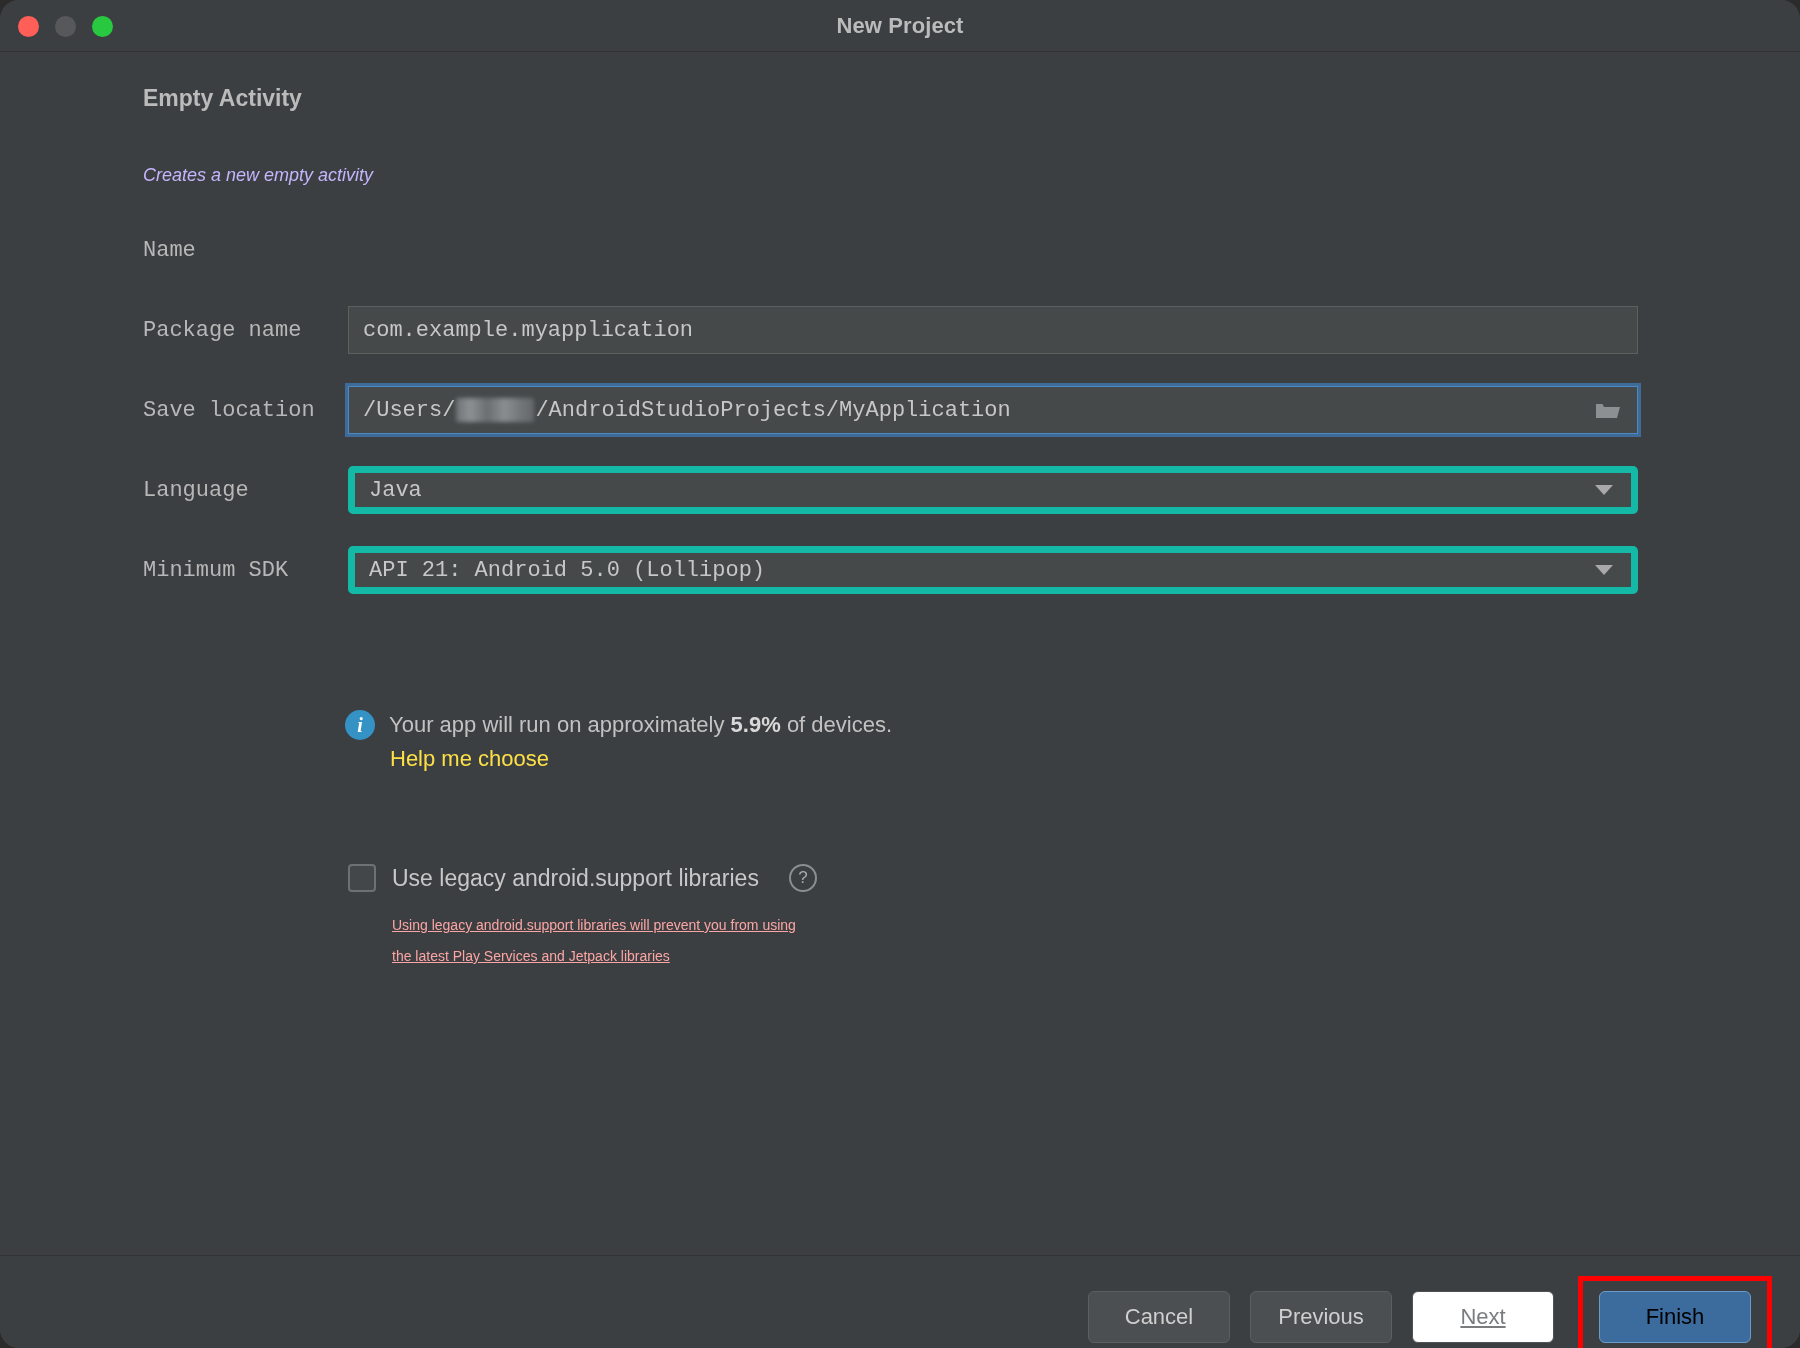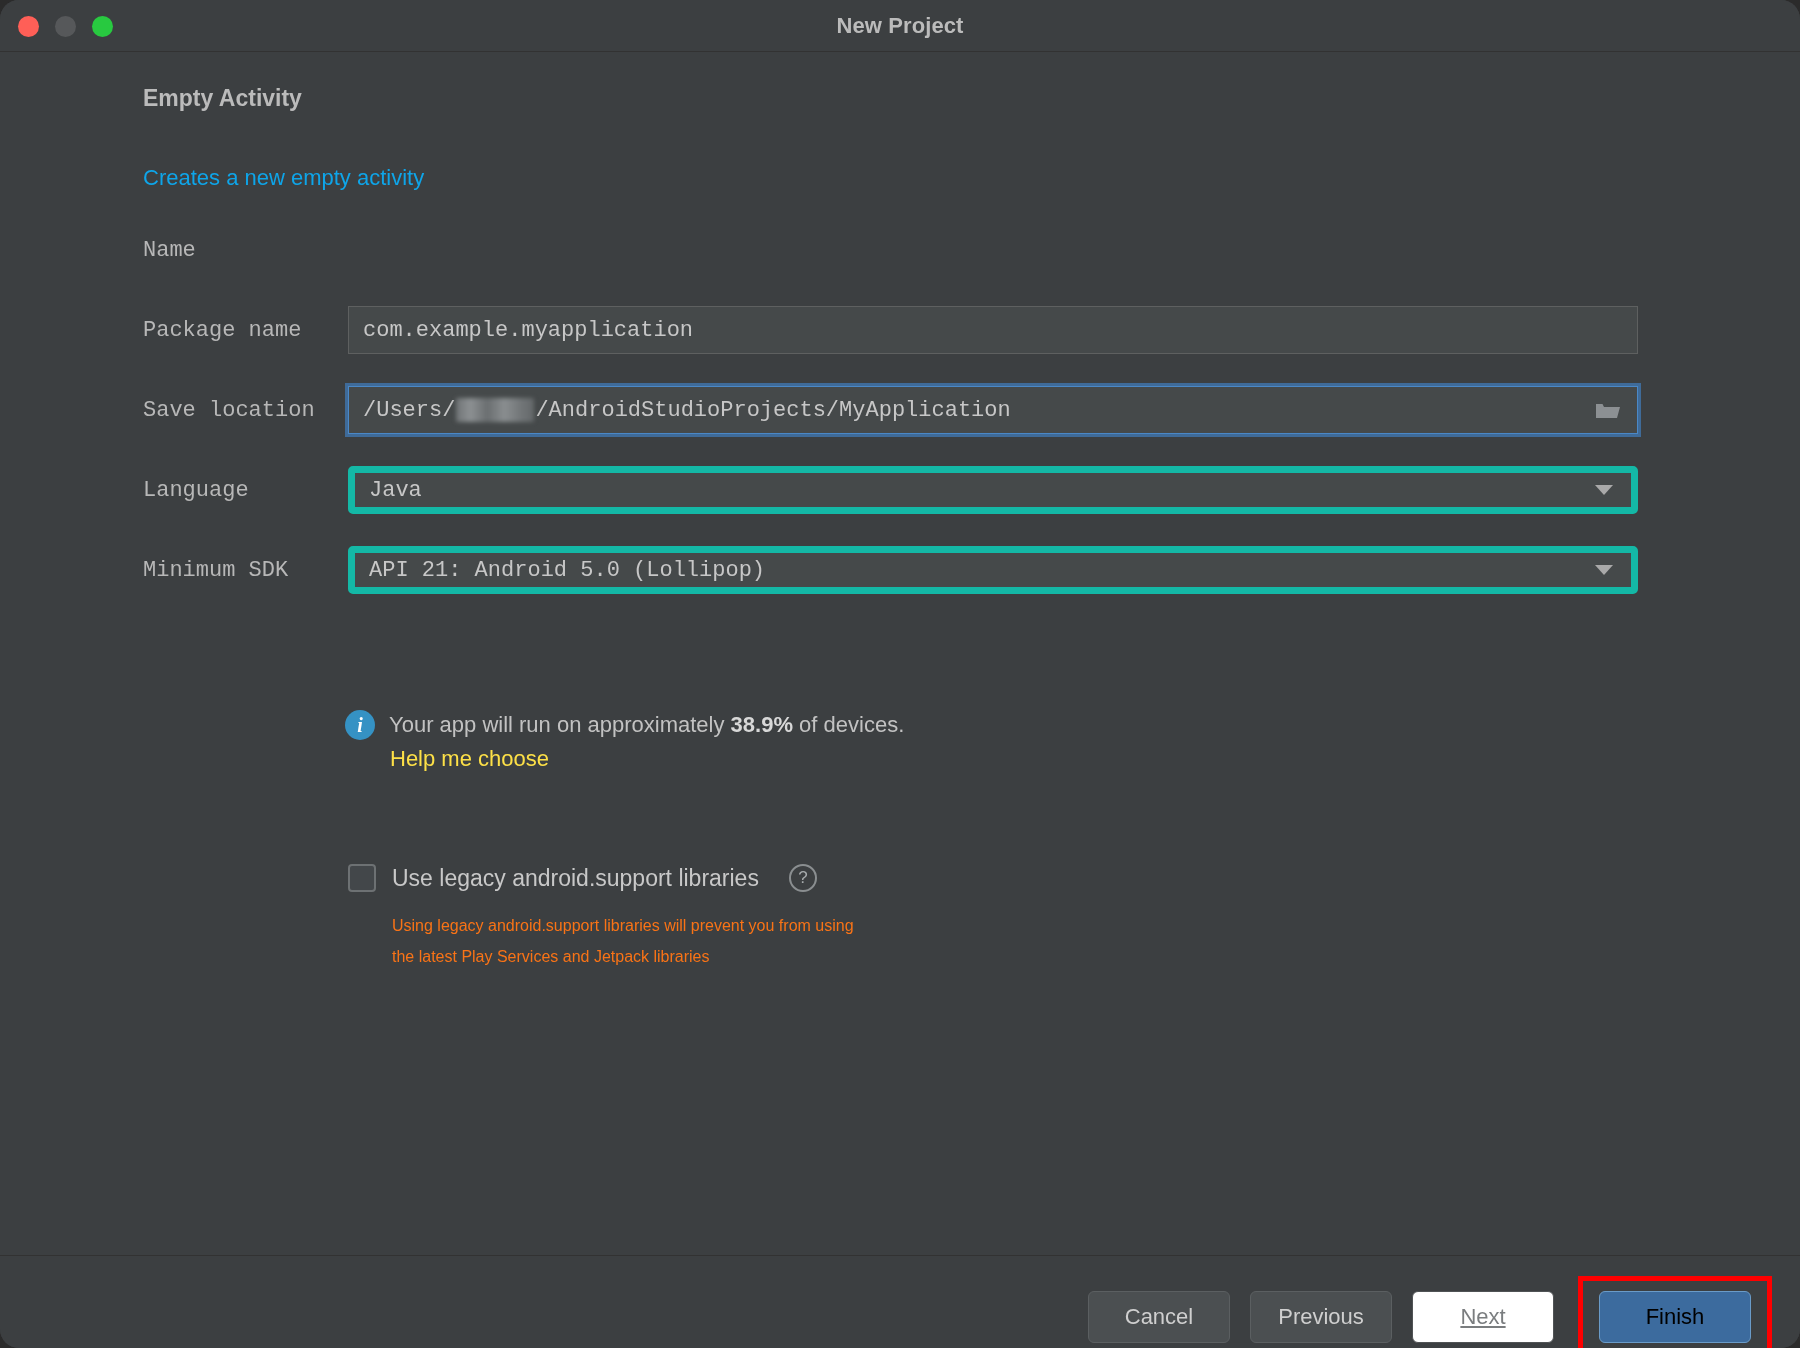--- a/index.html
+++ b/index.html
@@ -72,22 +72,23 @@
     left: 143px;
     top: 33px;
     font-size: 23px;
     font-weight: bold;
     color: #bbbbbb;
   }
   #template-desc {
     position: absolute;
     left: 143px;
     top: 113px;
-    font-size: 22px;
-    color: #0ea5e9;
+    font-size: 18px;
+    color: #c4b5fd;
+    font-style: italic;
   }
 
   
   .row {
     position: absolute;
     left: 143px;
     width: 1495px;
     height: 56px;
     display: flex;
     align-items: center;
@@ -223,24 +224,25 @@
     display: flex;
     align-items: center;
     justify-content: center;
     margin-left: 14px;
     flex: 0 0 28px;
   }
   #legacy-desc {
     position: absolute;
     left: 392px;
     top: 858px;
-    font-size: 16px;
-    color: #f97316;
+    font-size: 14px;
+    color: #fca5a5;
     line-height: 31px;
     width: 700px;
+    text-decoration: underline;
   }
 
   
   #footer {
     position: absolute;
     bottom: 0; left: 0;
     width: 1800px;
     height: 93px;
     background: #3c3f41;
     border-top: 1px solid #323232;
@@ -343,21 +345,21 @@
     <div class="row" style="top:490px;">
       <div class="row-label">Minimum SDK</div>
       <div class="field combo">
         <span>API 21: Android 5.0 (Lollipop)</span>
         <span class="caret"></span>
       </div>
     </div>
 
     <div id="info-line">
       <div id="info-icon">i</div>
-      <div id="info-text"><span>Your app will run on approximately </span><b>38.9%</b><span> of devices.</span></div>
+      <div id="info-text"><span>Your app will run on approximately </span><b>5.9%</b><span> of devices.</span></div>
     </div>
     <div id="help-link">Help me choose</div>
 
     <div id="legacy-row">
       <div id="legacy-checkbox"></div>
       <div id="legacy-label">Use legacy android.support libraries</div>
       <div id="legacy-help">?</div>
     </div>
     <div id="legacy-desc">
       <div>Using legacy android.support libraries will prevent you from using</div>

